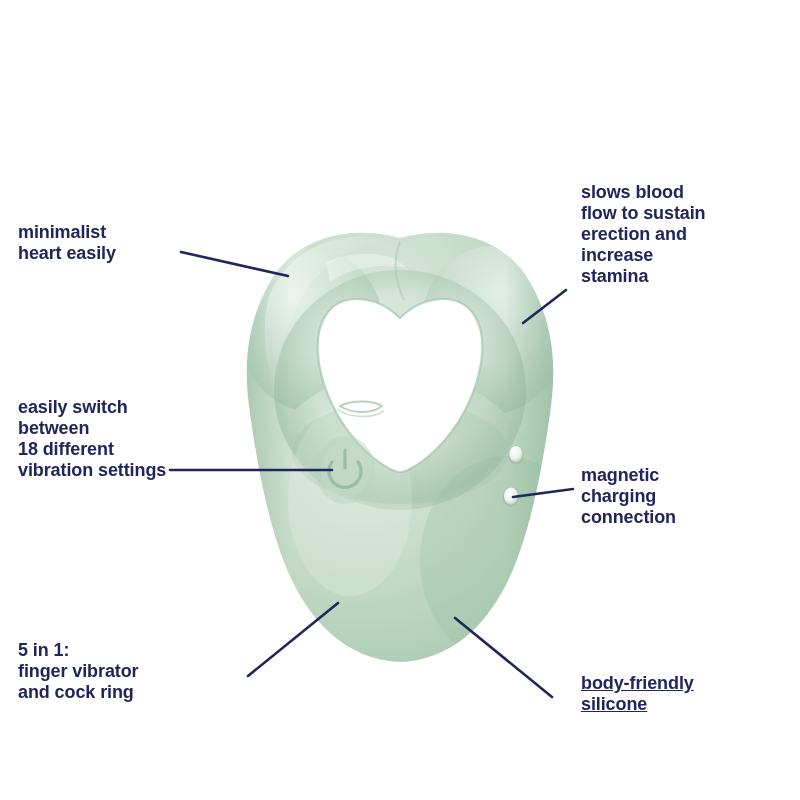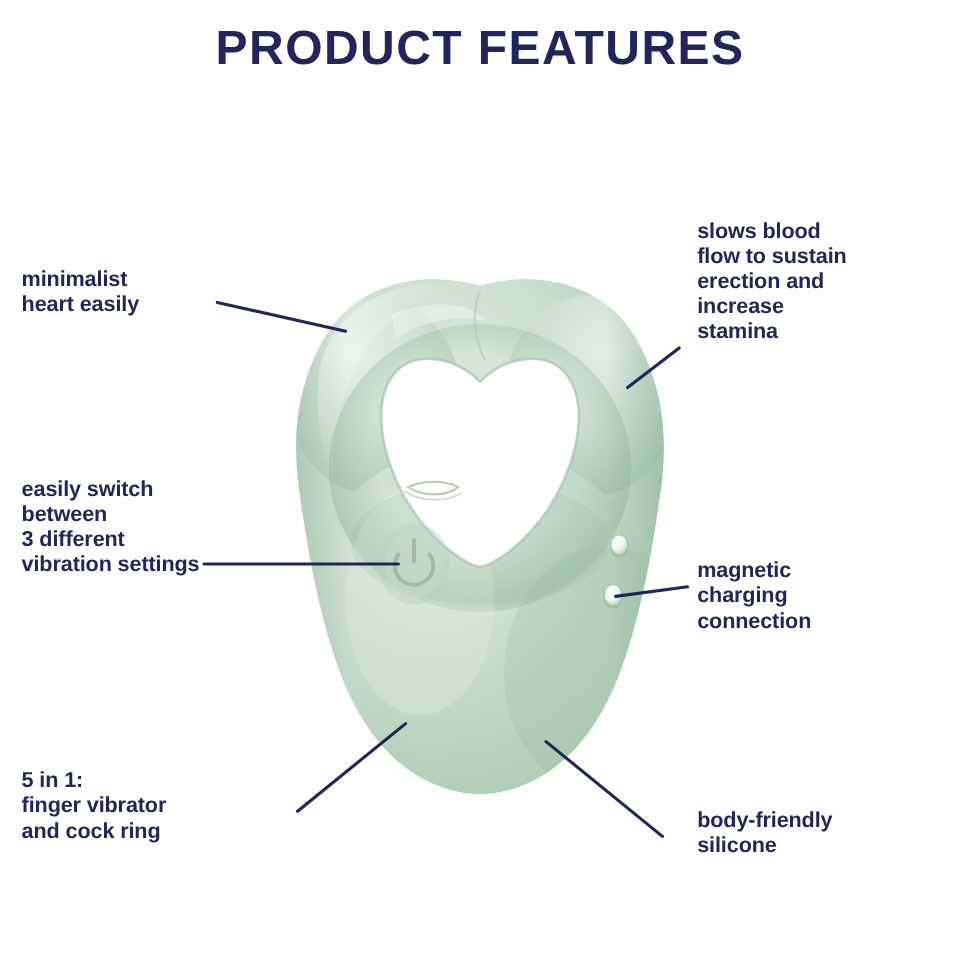--- a/index.html
+++ b/index.html
@@ -44,37 +44,36 @@
     letter-spacing: -0.1px;
   }
   .callout.right { text-align: left; }
   .callout.left  { text-align: left; }
 
   #co-minimalist      { left: 18px;  top: 222px; width: 250px; }
   #co-easily          { left: 18px;  top: 397px; width: 260px; }
   #co-twoinone        { left: 18px;  top: 640px; width: 270px; }
   #co-slows           { left: 581px; top: 182px; width: 215px; }
   #co-magnetic        { left: 581px; top: 449px; width: 215px; margin-top: 16px; }
-  #co-bodyfriendly    { left: 581px; top: 673px; width: 215px; }
+  #co-bodyfriendly    { left: 581px; top: 673px; width: 215px; text-decoration: underline; }
 
   svg.layer {
     position: absolute;
     left: 0; top: 0;
     width: 800px;
     height: 800px;
     pointer-events: none;
   }
   svg.layer * { pointer-events: auto; }
 </style>
 </head>
 <body>
 
 <div id="stage">
 
-  <div class="title">PRODUCT FEATURES</div>
 
   <svg class="layer" viewBox="0 0 800 800">
     <defs>
 
       <radialGradient id="bodyGrad" cx="0.40" cy="0.34" r="0.82">
         <stop offset="0%" stop-color="#e0eee3"></stop>
         <stop offset="38%" stop-color="#cfe2d3"></stop>
         <stop offset="70%" stop-color="#bcd6c1"></stop>
         <stop offset="100%" stop-color="#a6c7ad"></stop>
       </radialGradient>
@@ -229,21 +228,21 @@
       <line x1="573" y1="489" x2="513" y2="497"></line>
       <line x1="455" y1="618" x2="552" y2="697"></line>
     </g>
   </svg>
 
   <div class="callout left" id="co-minimalist">minimalist
 heart easily</div>
 
   <div class="callout left" id="co-easily">easily switch
 between
-3 different
+18 different
 vibration settings</div>
 
   <div class="callout left" id="co-twoinone">5 in 1:
 finger vibrator
 and cock ring</div>
 
   <div class="callout right" id="co-slows">slows blood
 flow to sustain
 erection and
 increase

